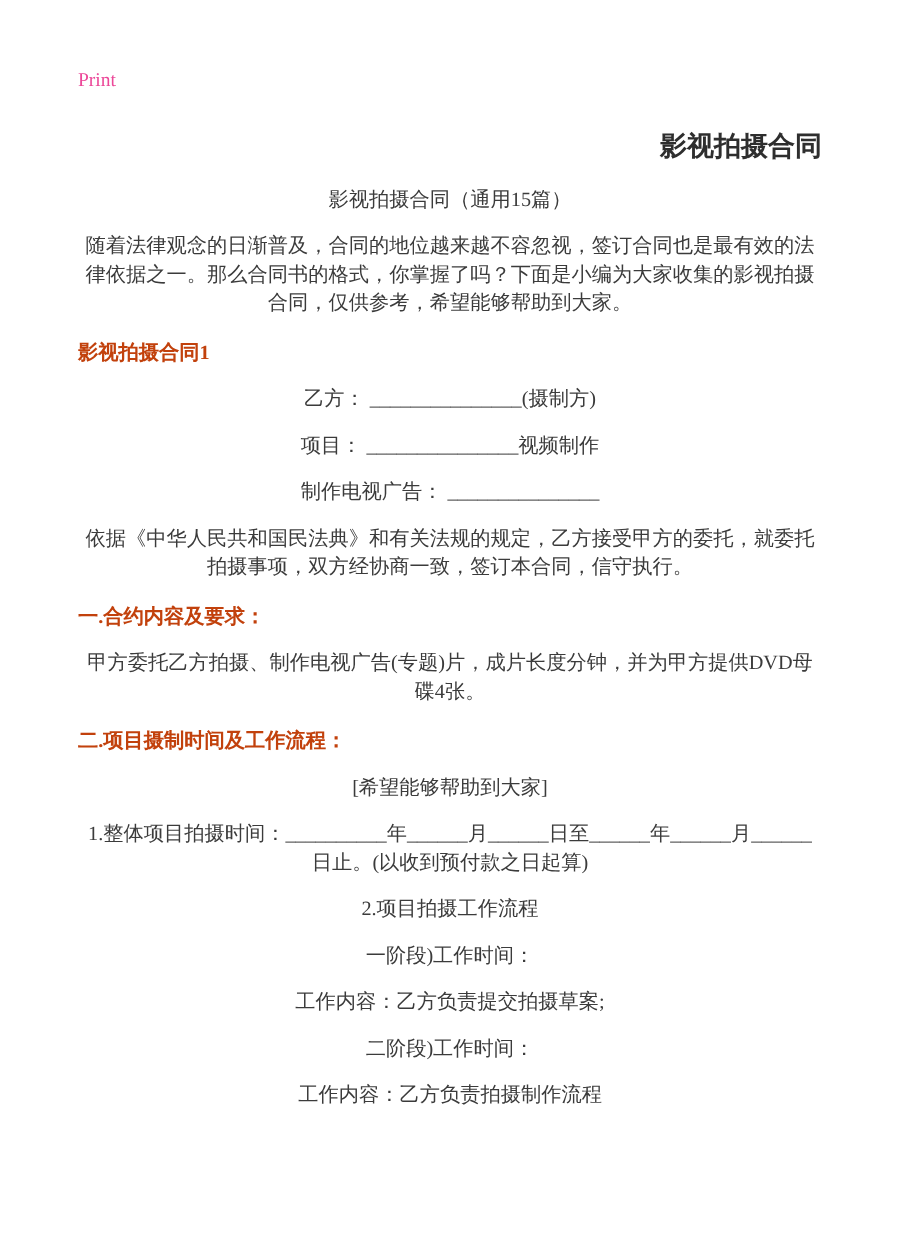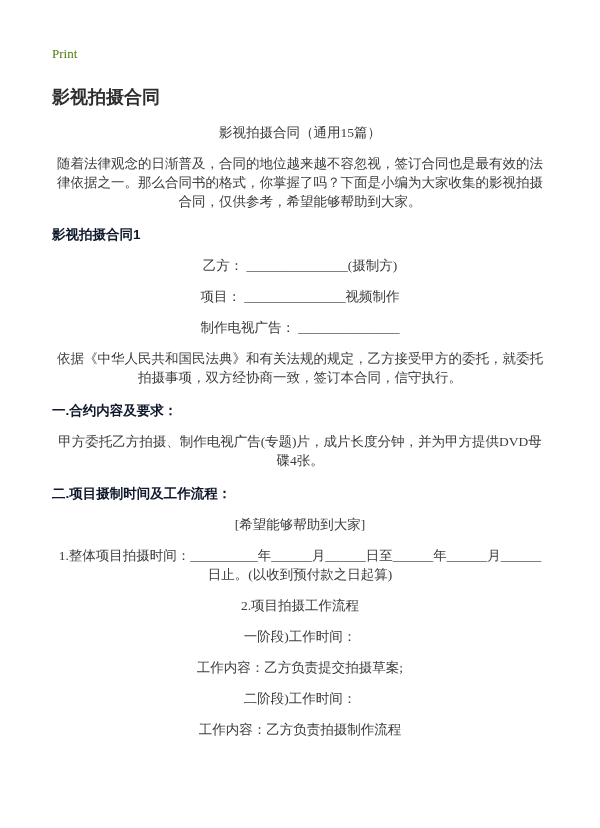--- a/index.html
+++ b/index.html
@@ -17,51 +17,51 @@
   }
   .page {
     width: 600px;
     height: 828px;
     padding: 44px 52px 0 52px;
     background: #ffffff;
   }
   .print-link {
     font-size: 13px;
     line-height: 16px;
-    color: #4d7c0f;
+    color: #ec4899;
     display: inline-block;
     cursor: pointer;
     text-decoration: none;
   }
   h1.doc-title {
     font-family: "Liberation Sans", "DejaVu Sans", sans-serif;
     font-size: 18px;
     line-height: 26px;
     font-weight: bold;
-    text-align: left;
+    text-align: right;
     color: #2e2e2e;
     margin: 22px 0 0 0;
   }
   p.doc-line {
     font-size: 13.5px;
     line-height: 19px;
     margin: 12px 0;
     color: #3b3b3b;
     word-break: break-all;
     text-align: center;
   }
   p.first-after-title {
     margin-top: 13px;
   }
   h2.doc-heading {
-    font-family: Liberation Sans, sans-serif;
+    font-family: Liberation Serif, serif;
     font-size: 13.5px;
     line-height: 19px;
     font-weight: bold;
-    color: #0f172a;
+    color: #c2410c;
     margin: 14px 0 12px 0;
   }
 </style>
 </head>
 <body>
 
 <div class="page">
 
   <a class="print-link">Print</a>
 

